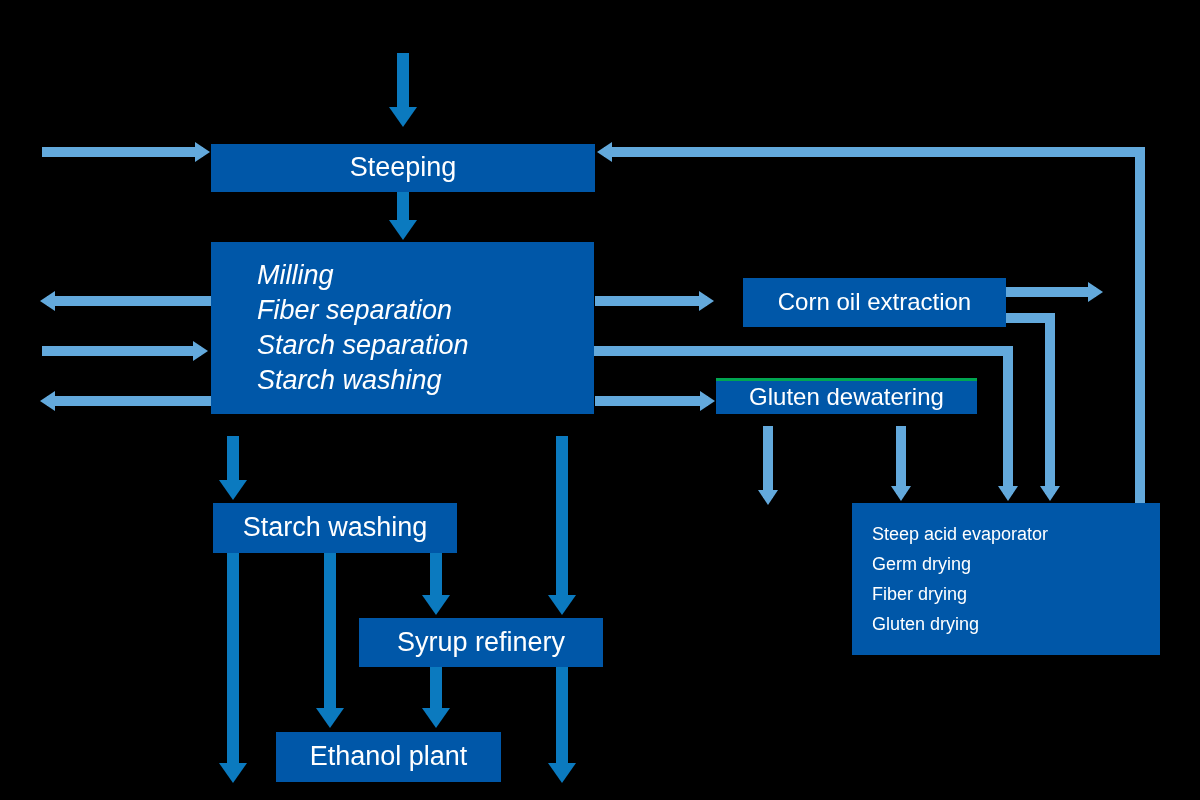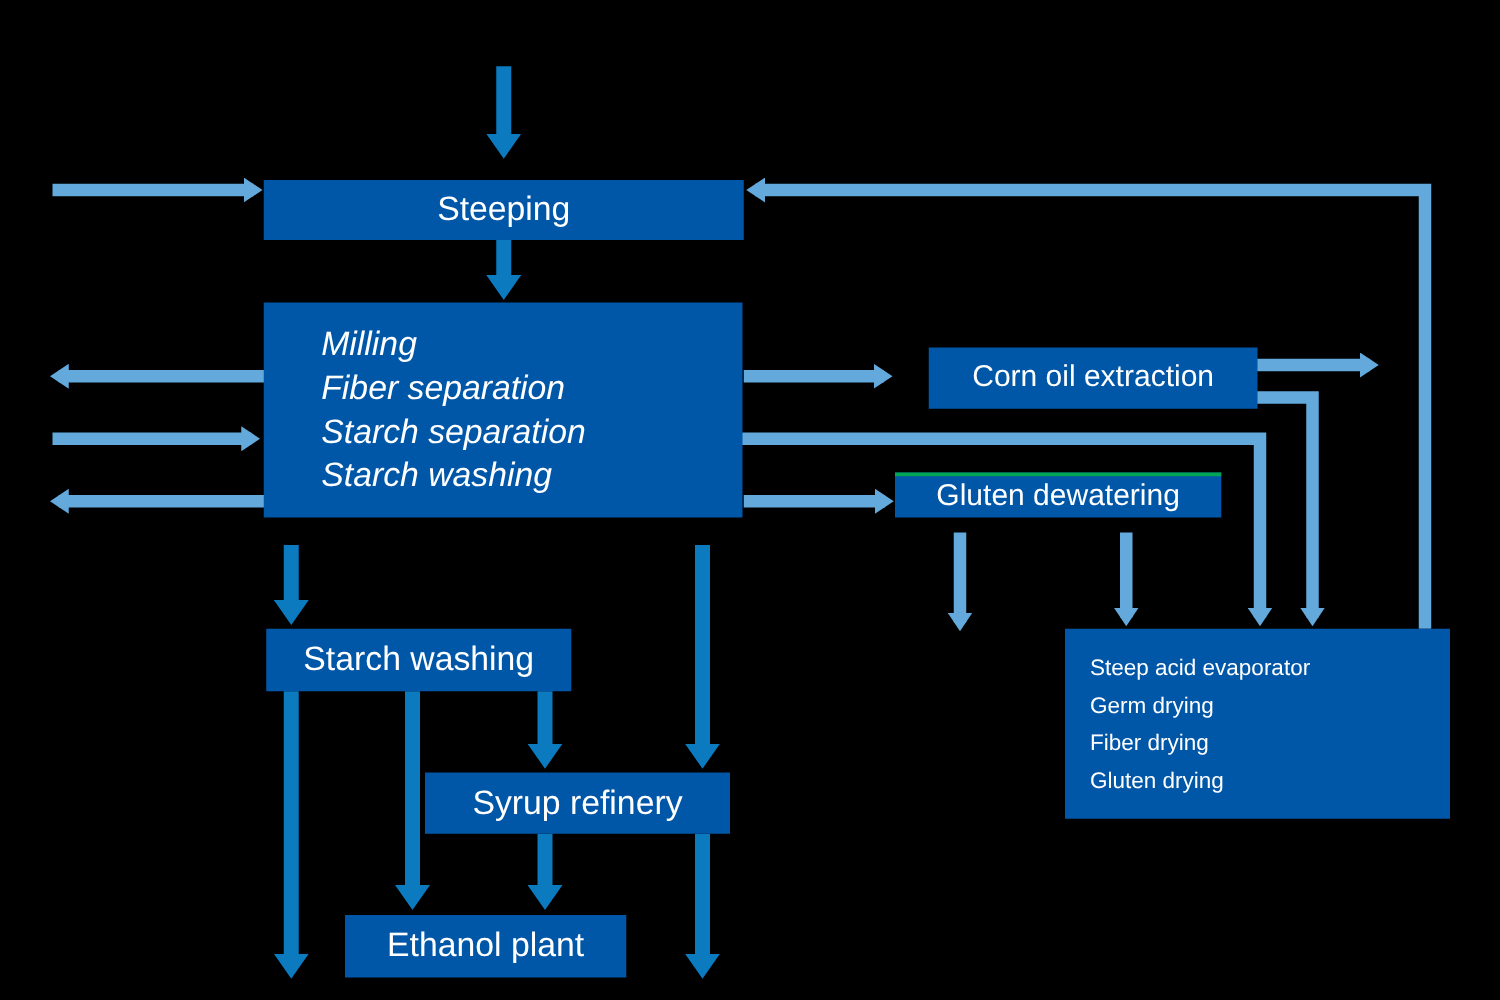--- a/index.html
+++ b/index.html
@@ -35,21 +35,21 @@
   .small-label{font-size:24px;}
   .list-node{align-items:flex-start;}
   .list-node .line{display:block;white-space:nowrap;}
 
   .n-steeping{left:211px;top:129px;width:384px;height:48px;margin-top:15px;}
   .n-milling{left:211px;top:242px;width:383px;height:172px;padding-left:46px;font-size:27px;line-height:35px;font-style:italic;}
   .n-corn-oil{left:743px;top:278px;width:263px;height:49px;}
   .n-gluten{left:716px;top:378px;width:261px;height:36px;border-top:3px solid var(--accent_green);}
   .n-dryers{left:852px;top:503px;width:308px;height:152px;padding-left:20px;font-size:18px;line-height:30px;}
   .n-starch{left:213px;top:503px;width:244px;height:50px;}
-  .n-syrup{left:340px;top:618px;width:244px;height:49px;}
+  .n-syrup{left:359px;top:618px;width:244px;height:49px;}
   .n-ethanol{left:276px;top:732px;width:225px;height:50px;}
 </style>
 </head>
 <body>
 
 <div class="stage">
 
   <svg class="arrows" width="1200" height="800" viewBox="0 0 1200 800" xmlns="http://www.w3.org/2000/svg">
     <defs>
       <marker id="mD" markerUnits="userSpaceOnUse" markerWidth="20" markerHeight="28" refX="10" refY="14" orient="auto">

